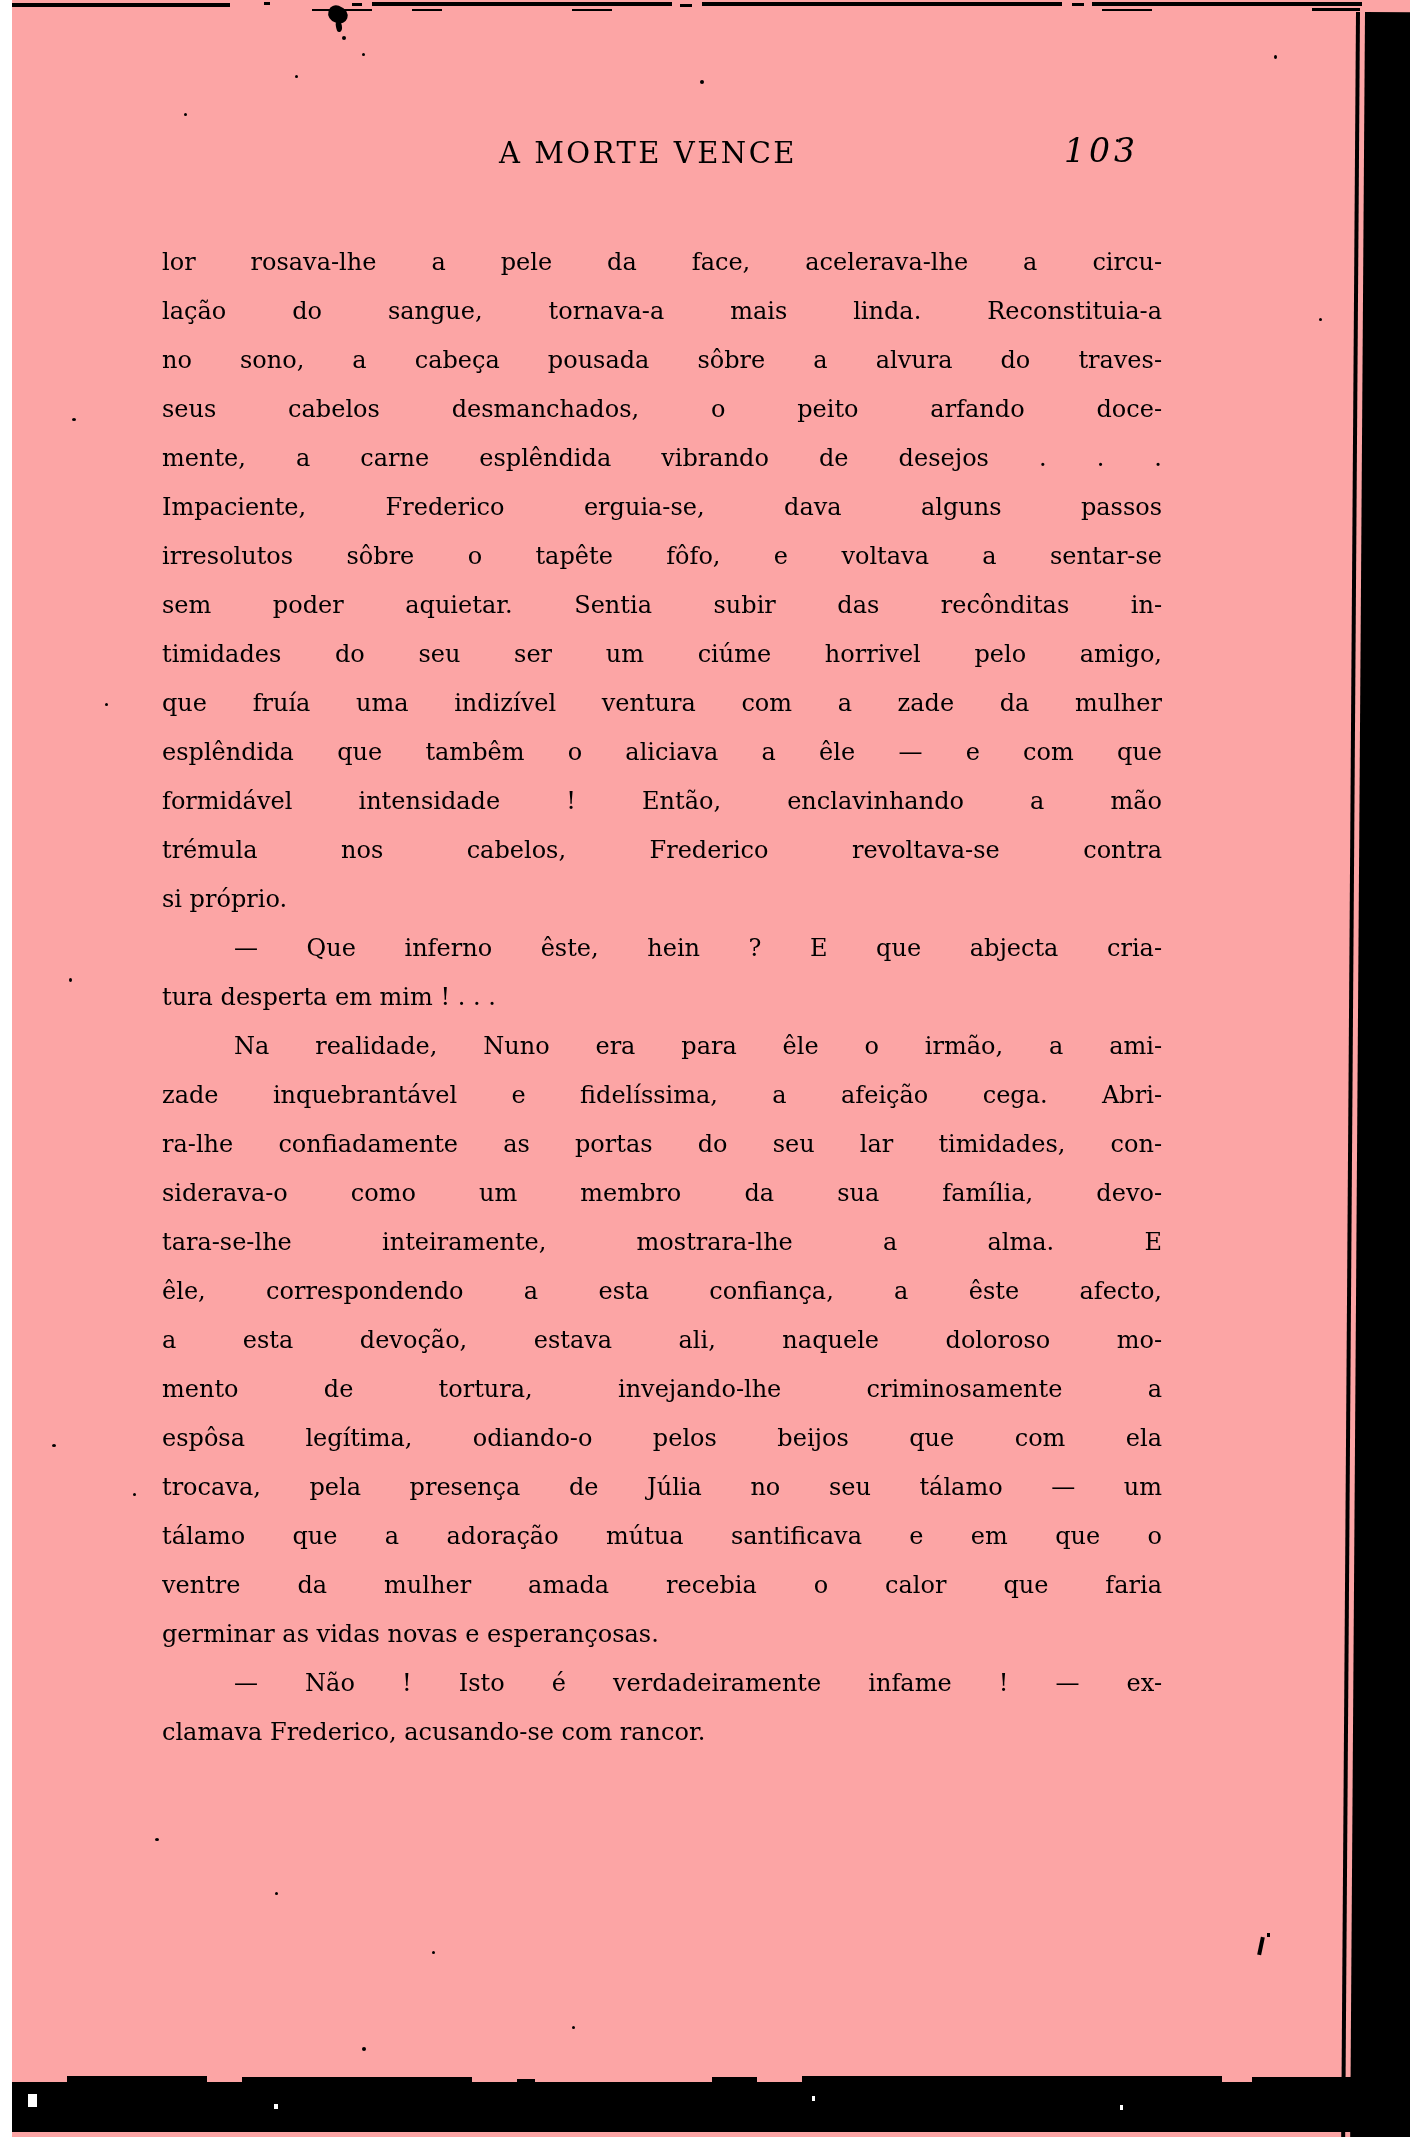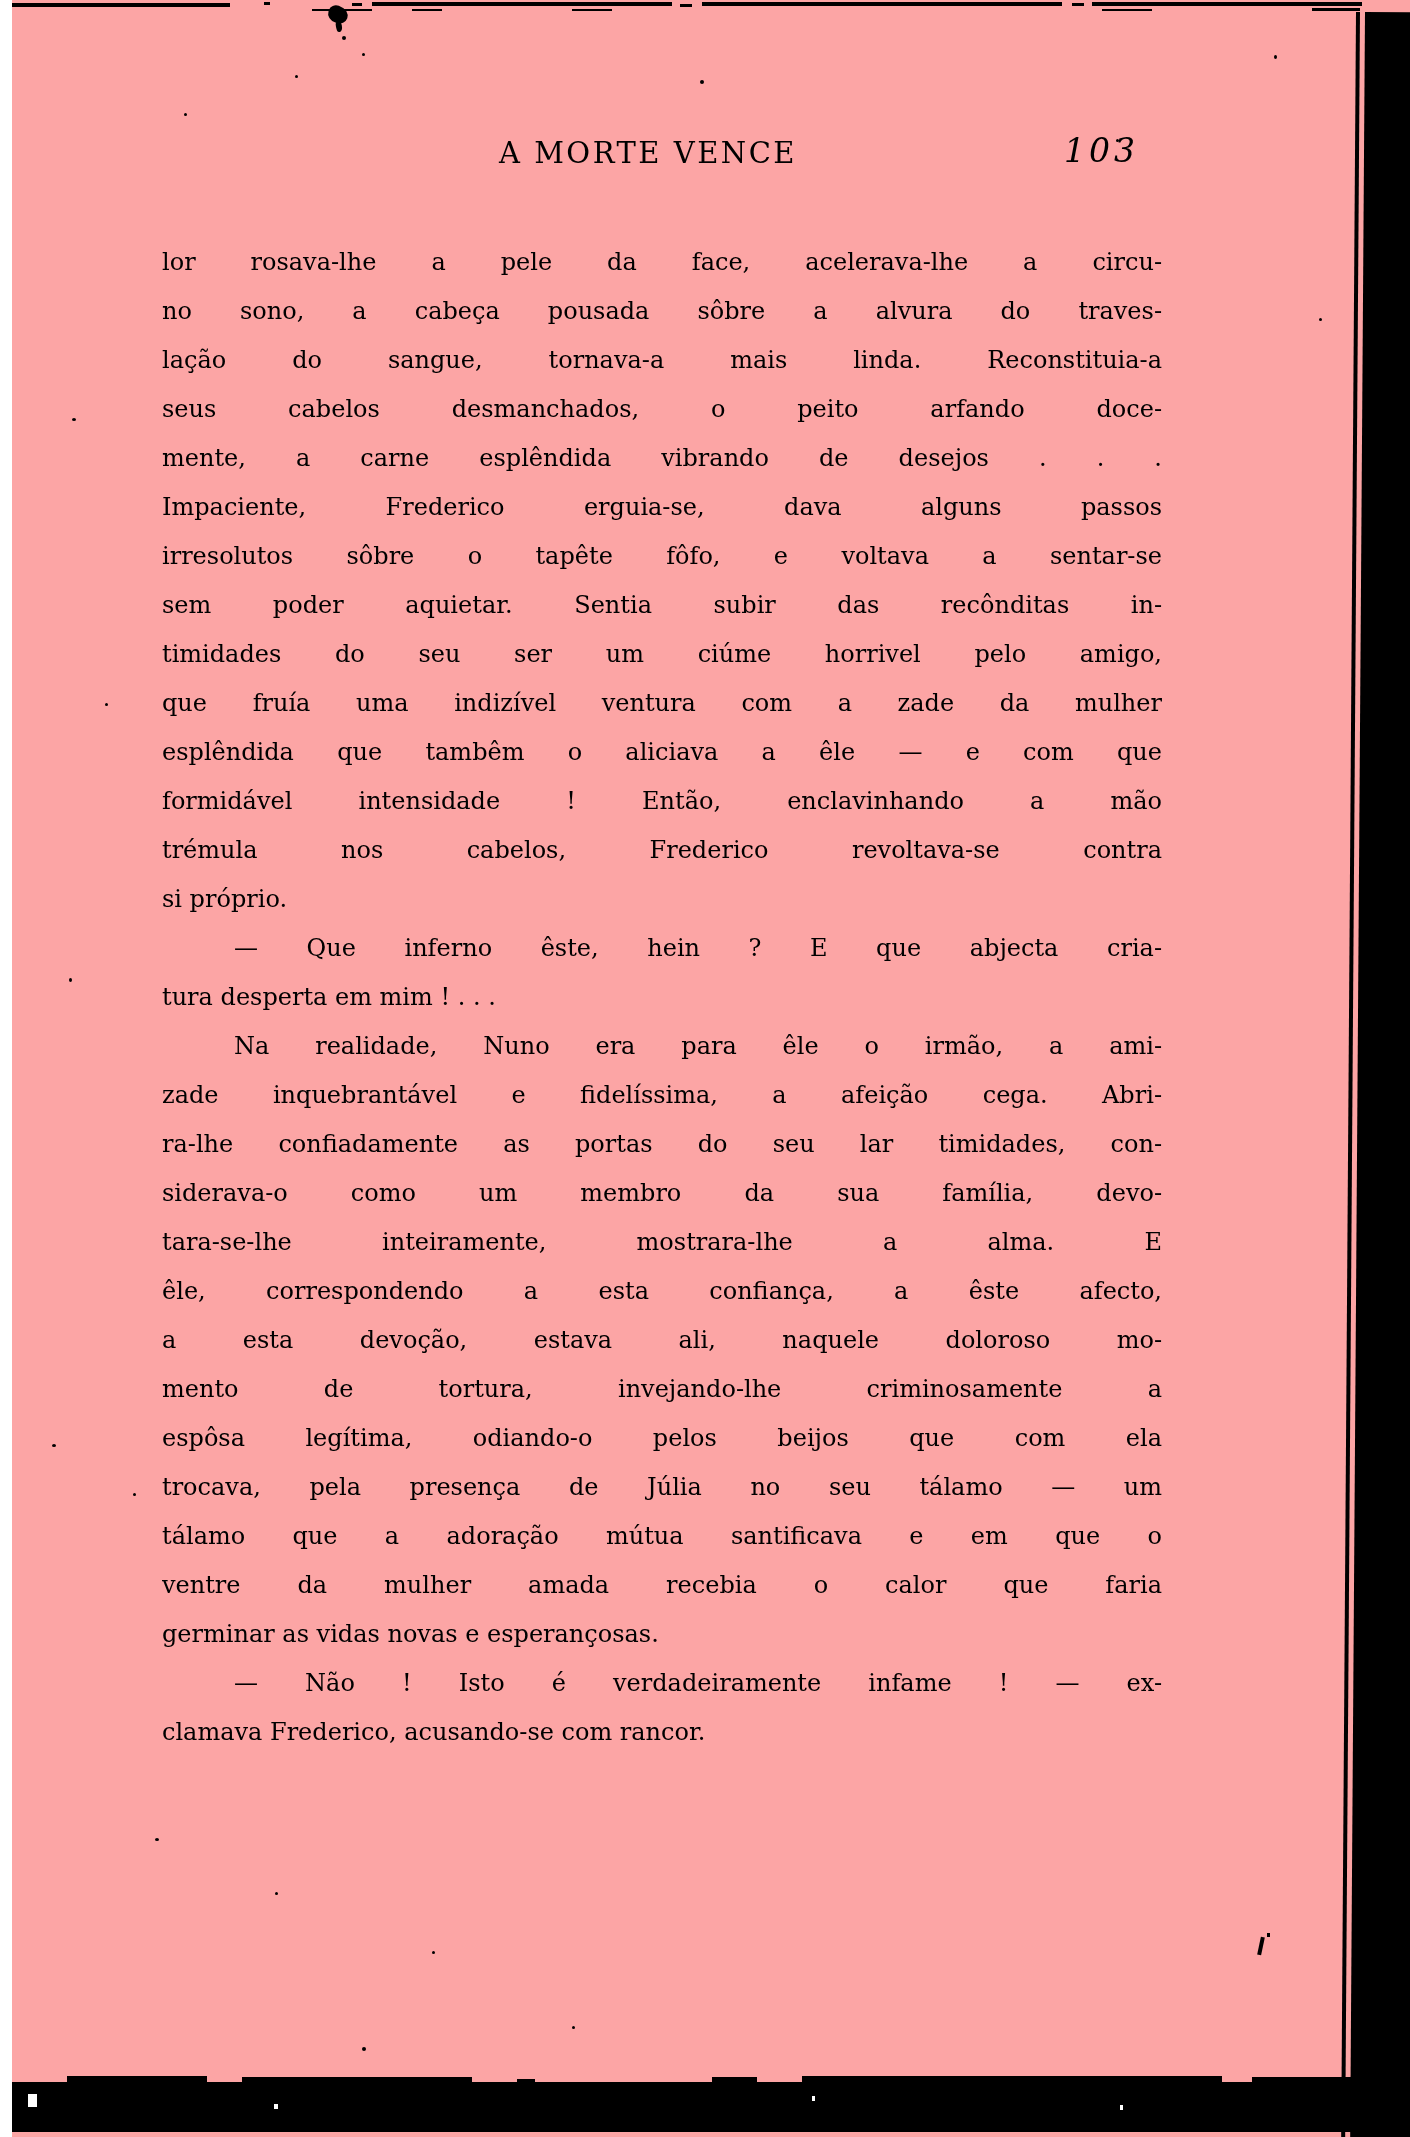--- a/index.html
+++ b/index.html
@@ -122,22 +122,22 @@
   <div class="speck" style="left:420px;top:1951px;width:3px;height:3px"></div>
   <div class="speck" style="left:560px;top:2026px;width:3px;height:3px"></div>
   <div class="speck" style="left:350px;top:2047px;width:4px;height:4px"></div>
   <div class="speck" style="left:1307px;top:318px;width:3px;height:3px"></div>
 
   <div class="running-head">A MORTE VENCE</div>
   <div class="page-number">103</div>
 
   <div class="body-text" id="body-text">
       <div class="line">lor rosava-lhe a pele da face, acelerava-lhe a circu-</div>
+      <div class="line">lação do sangue, tornava-a mais linda. Reconstituia-a</div>
       <div class="line">no sono, a cabeça pousada sôbre a alvura do traves-</div>
-      <div class="line">lação do sangue, tornava-a mais linda. Reconstituia-a</div>
       <div class="line">seus cabelos desmanchados, o peito arfando doce-</div>
       <div class="line">mente, a carne esplêndida vibrando de desejos . . .</div>
       <div class="line">Impaciente, Frederico erguia-se, dava alguns passos</div>
       <div class="line">irresolutos sôbre o tapête fôfo, e voltava a sentar-se</div>
       <div class="line">sem poder aquietar. Sentia subir das recônditas in-</div>
       <div class="line">timidades do seu ser um ciúme horrivel pelo amigo,</div>
       <div class="line">que fruía uma indizível ventura com a zade da mulher</div>
       <div class="line">esplêndida que tambêm o aliciava a êle — e com que</div>
       <div class="line">formidável intensidade ! Então, enclavinhando a mão</div>
       <div class="line">trémula nos cabelos, Frederico revoltava-se contra</div>

